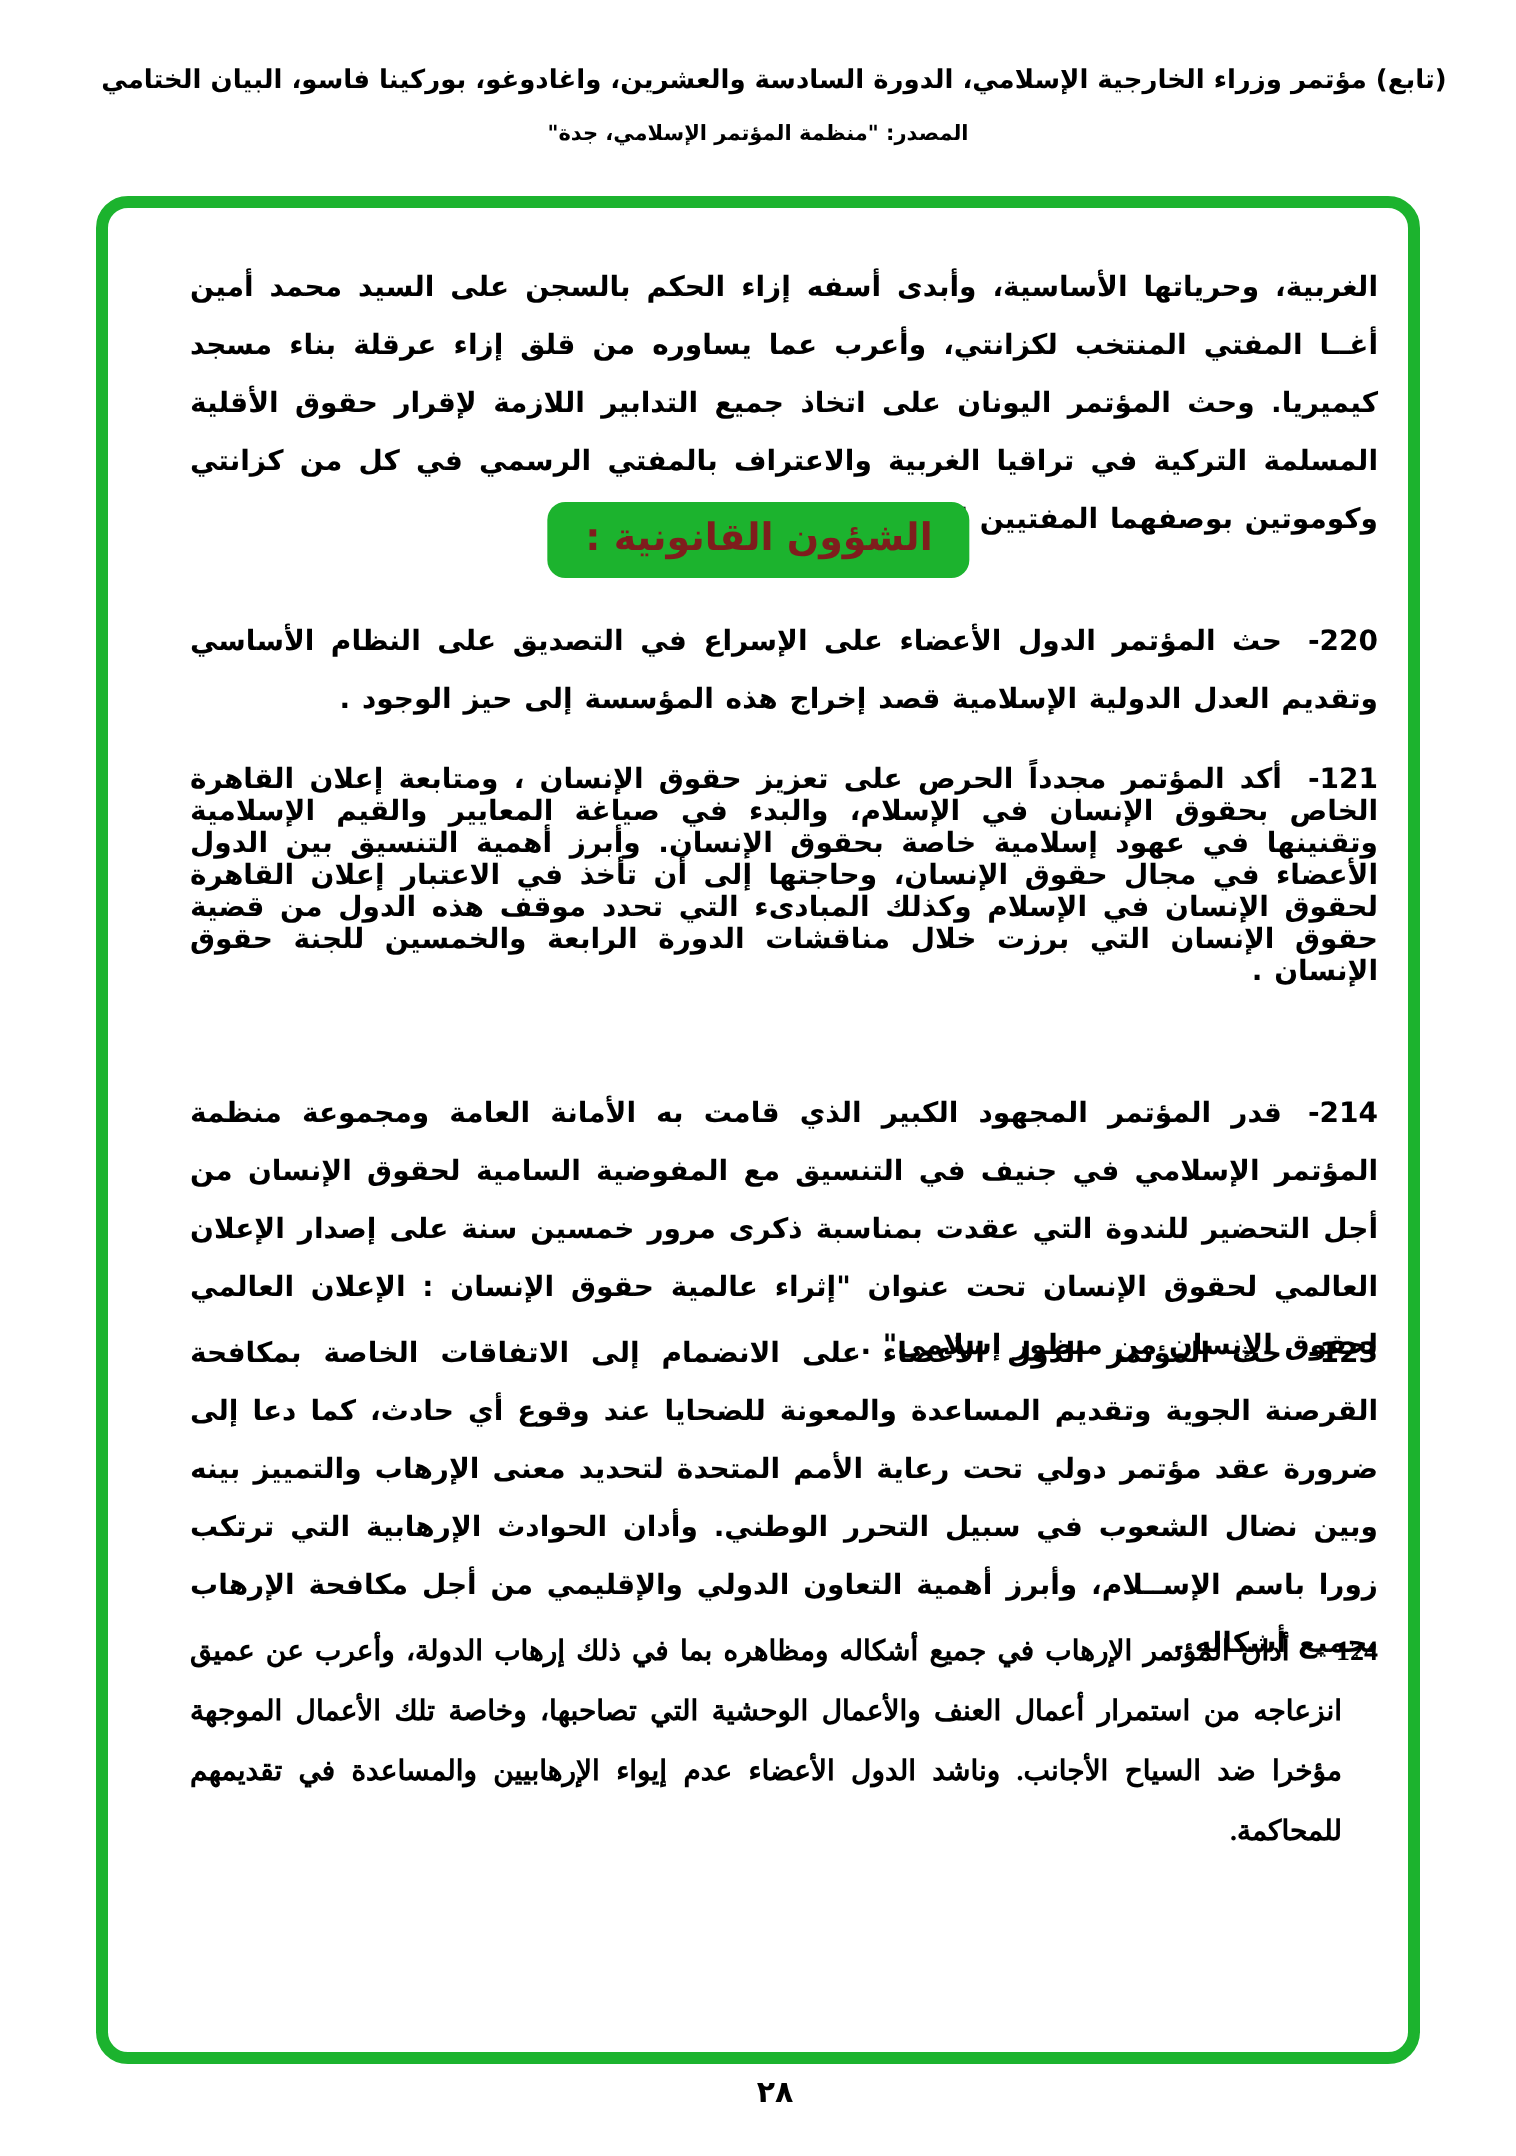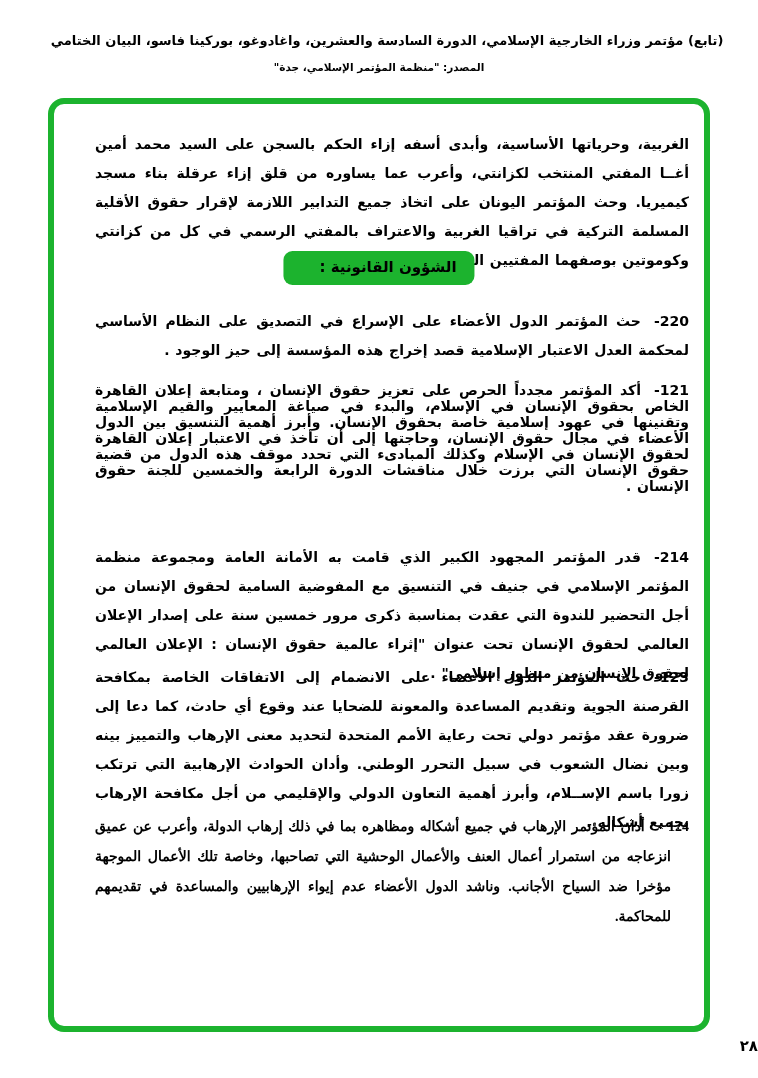--- a/index.html
+++ b/index.html
@@ -46,52 +46,52 @@
   .p121{top:382px;line-height:16px;}
   .p122{top:543px;}
   .p123{top:663px;}
   .p124{top:812px;line-height:30px;padding-right:18px;text-indent:-18px;box-sizing:border-box;font-family:Liberation Serif, serif;}
   .pnum{padding-left:13px;white-space:nowrap;}
   
   .section-pill{
     position:absolute;top:251px;left:50%;
     transform:translateX(-50%);
     background:var(--green);
-    color:#000000;
+    color:#7f1d1d;
     direction:rtl;
-    font-size:15px;font-weight:bold;
-    padding:7px 18px 9px 36px;
+    font-size:19px;font-weight:bold;
+    padding:7px 18px 9px 19px;
     border-radius:9px;
     white-space:nowrap;
   }
   
   .pagenum{
     position:absolute;top:1037px;left:17px;right:0;
-    text-align:right;
+    text-align:center;
     font-size:15px;font-weight:bold;
   }
 </style>
 </head>
 <body>
 
 <div class="page">
 
   <div class="hdr1">(تابع) مؤتمر وزراء الخارجية الإسلامي، الدورة السادسة والعشرين، واغادوغو، بوركينا فاسو، البيان الختامي</div>
   <div class="hdr2">المصدر:  "منظمة المؤتمر الإسلامي، جدة"</div>
 
   <div class="frame"></div>
 
   <div class="para intro">الغربية، وحرياتها الأساسية، وأبدى أسفه إزاء الحكم بالسجن على السيد محمد أمين أغــا المفتي المنتخب لكزانتي، وأعرب عما يساوره من قلق إزاء عرقلة بناء مسجد كيميريا. وحث المؤتمر اليونان على اتخاذ جميع التدابير اللازمة لإقرار حقوق الأقلية المسلمة التركية في تراقيا الغربية والاعتراف بالمفتي الرسمي في كل من كزانتي وكوموتين بوصفهما المفتيين الرسميين .</div>
 
   <div class="section-pill">
     <span>الشؤون القانونية :</span>
   </div>
 
   <div class="para p120">
-    <span class="pnum">220-</span><span>حث المؤتمر الدول الأعضاء على الإسراع في التصديق على النظام الأساسي لمحكمة العدل الاعتبار الإسلامية قصد إخراج هذه المؤسسة إلى حيز الوجود .</span>
+    <span class="pnum">220-</span><span>حث المؤتمر الدول الأعضاء على الإسراع في التصديق على النظام الأساسي وتقديم العدل الدولية الإسلامية قصد إخراج هذه المؤسسة إلى حيز الوجود .</span>
   </div>
 
   <div class="para p121">
     <span class="pnum">121-</span><span>أكد المؤتمر مجدداً الحرص على تعزيز حقوق الإنسان ، ومتابعة إعلان القاهرة الخاص بحقوق الإنسان في الإسلام، والبدء في صياغة المعايير والقيم الإسلامية وتقنينها في عهود إسلامية خاصة بحقوق الإنسان. وأبرز أهمية التنسيق بين الدول الأعضاء في مجال حقوق الإنسان، وحاجتها إلى أن تأخذ في الاعتبار إعلان القاهرة لحقوق الإنسان في الإسلام وكذلك المبادىء التي تحدد موقف هذه الدول من قضية حقوق الإنسان التي برزت خلال مناقشات الدورة الرابعة والخمسين للجنة حقوق الإنسان .</span>
   </div>
 
   <div class="para p122">
     <span class="pnum">214-</span><span>قدر المؤتمر المجهود الكبير الذي قامت به الأمانة العامة ومجموعة منظمة المؤتمر الإسلامي في جنيف في التنسيق مع المفوضية السامية لحقوق الإنسان من أجل التحضير للندوة التي عقدت بمناسبة ذكرى مرور خمسين سنة على إصدار الإعلان العالمي لحقوق الإنسان تحت عنوان "إثراء عالمية حقوق الإنسان : الإعلان العالمي لحقوق الإنسان من منظور إسلامي" .</span>
   </div>
 

